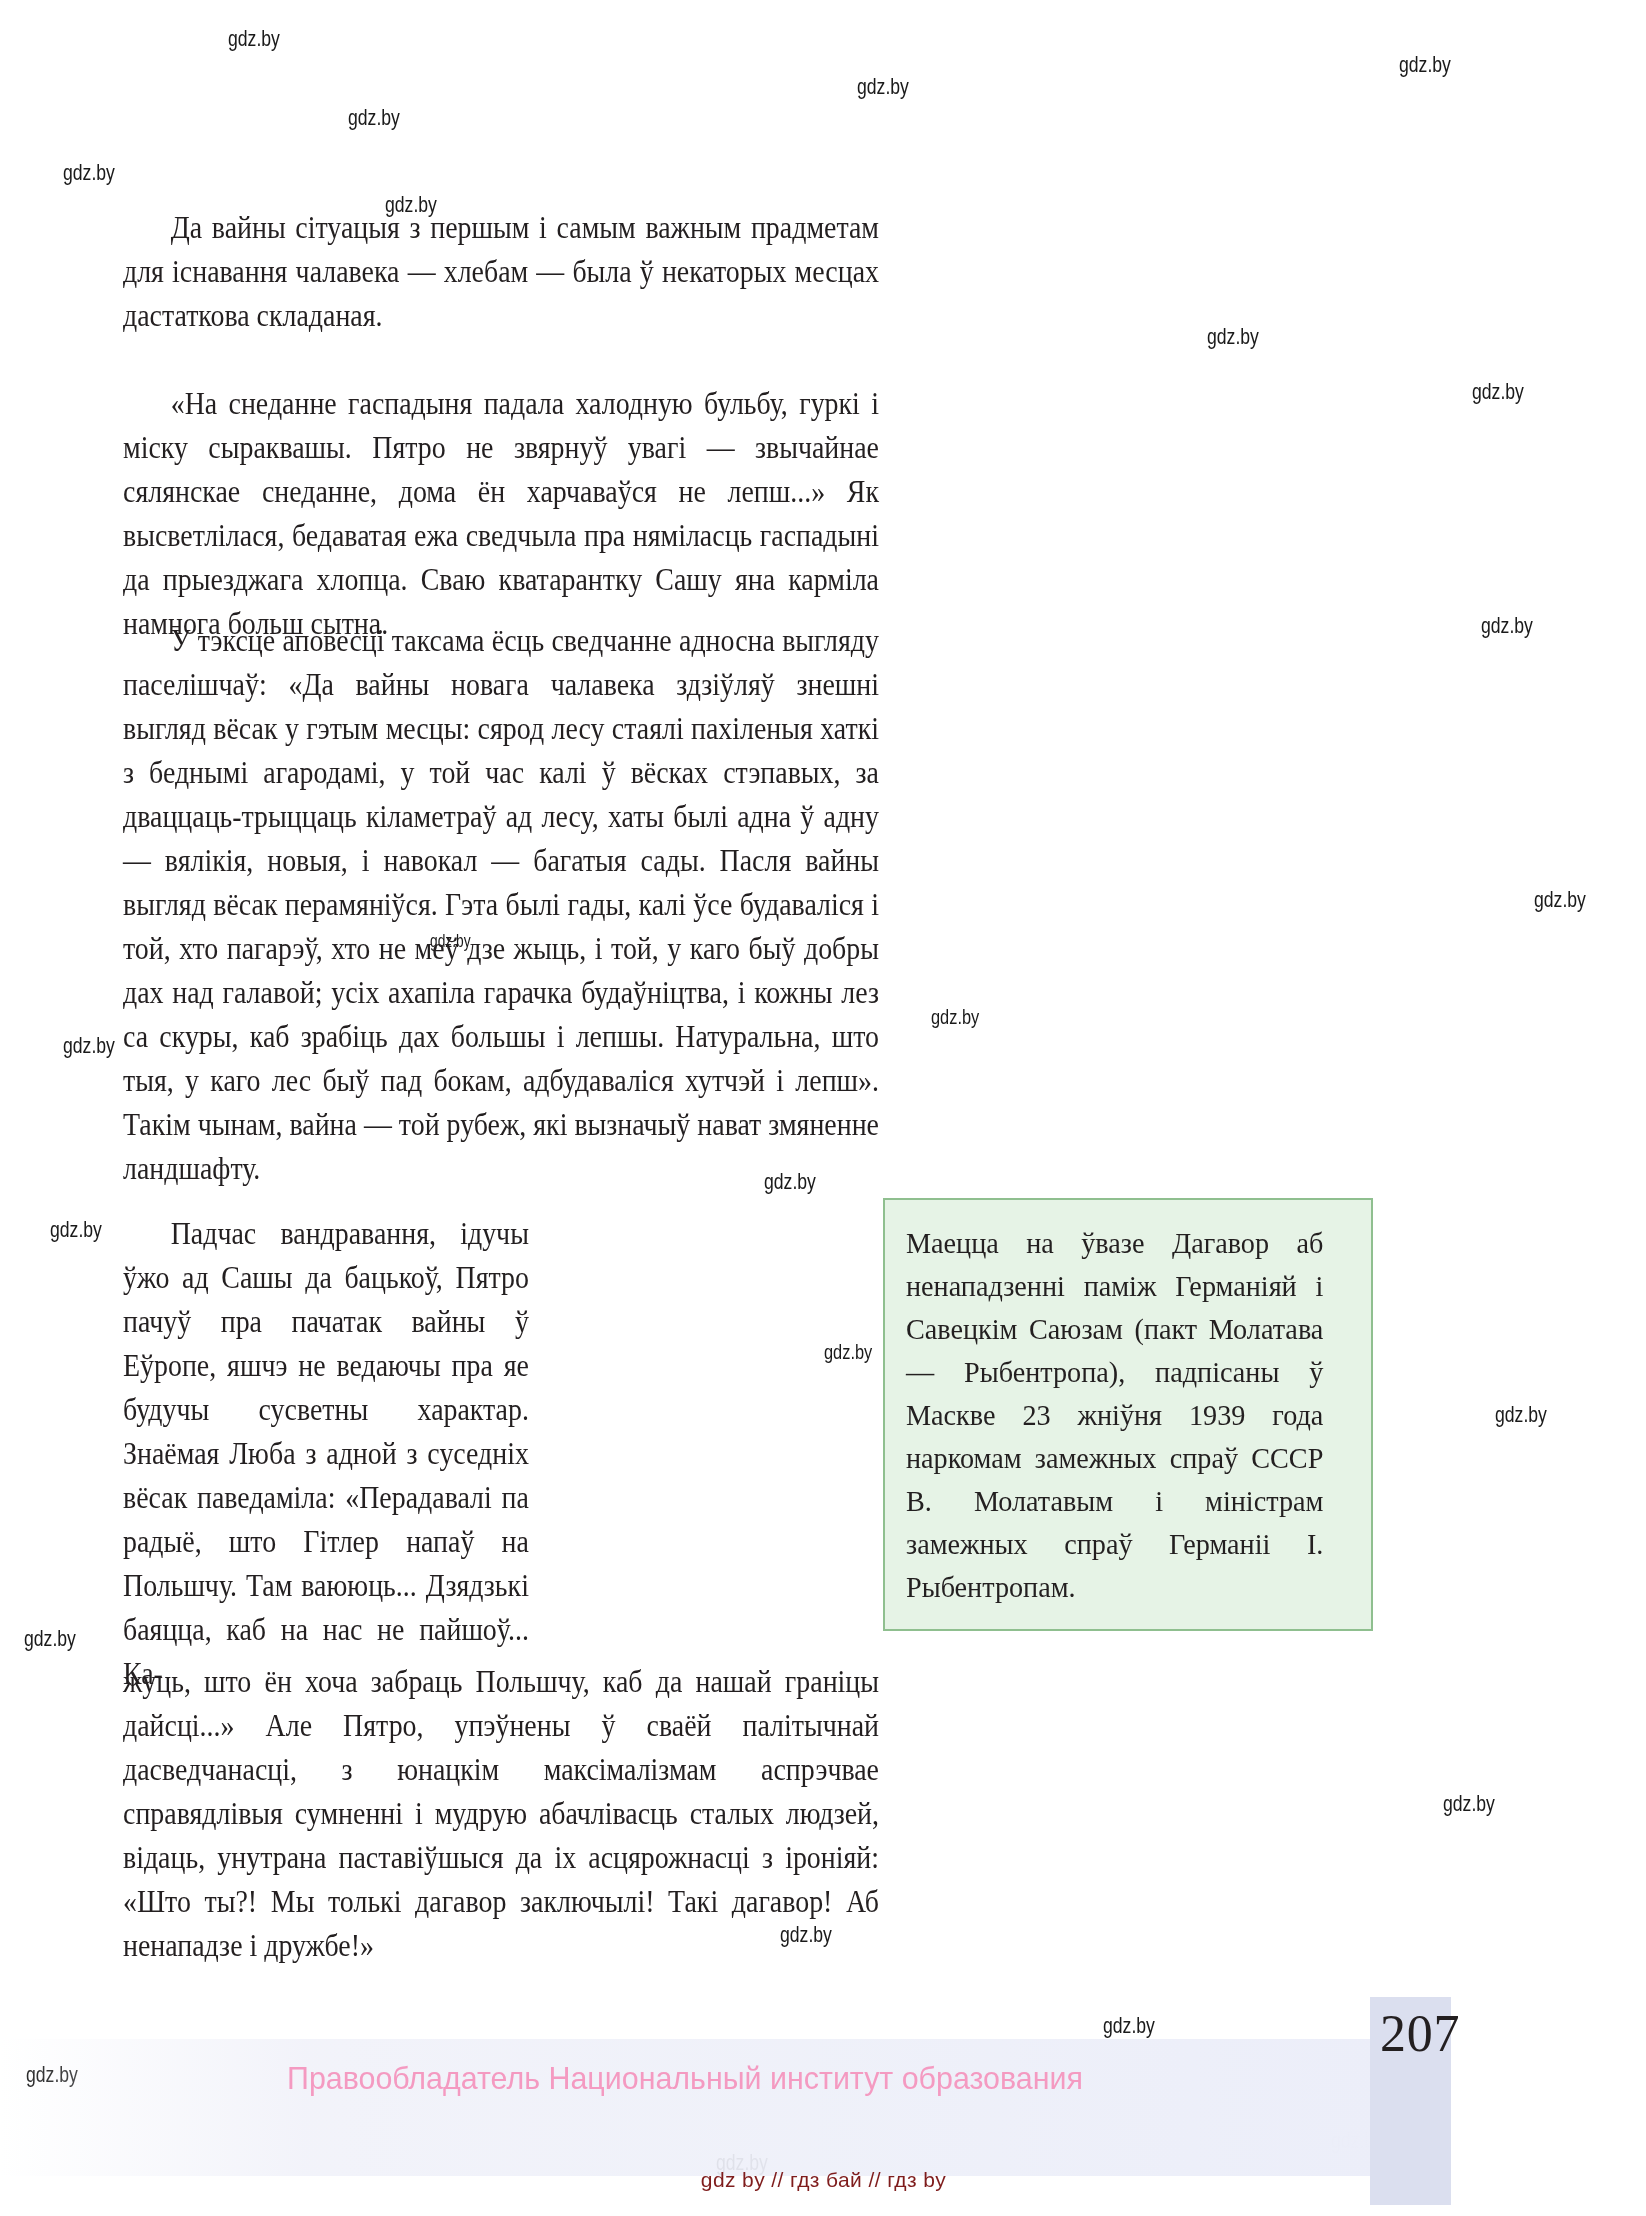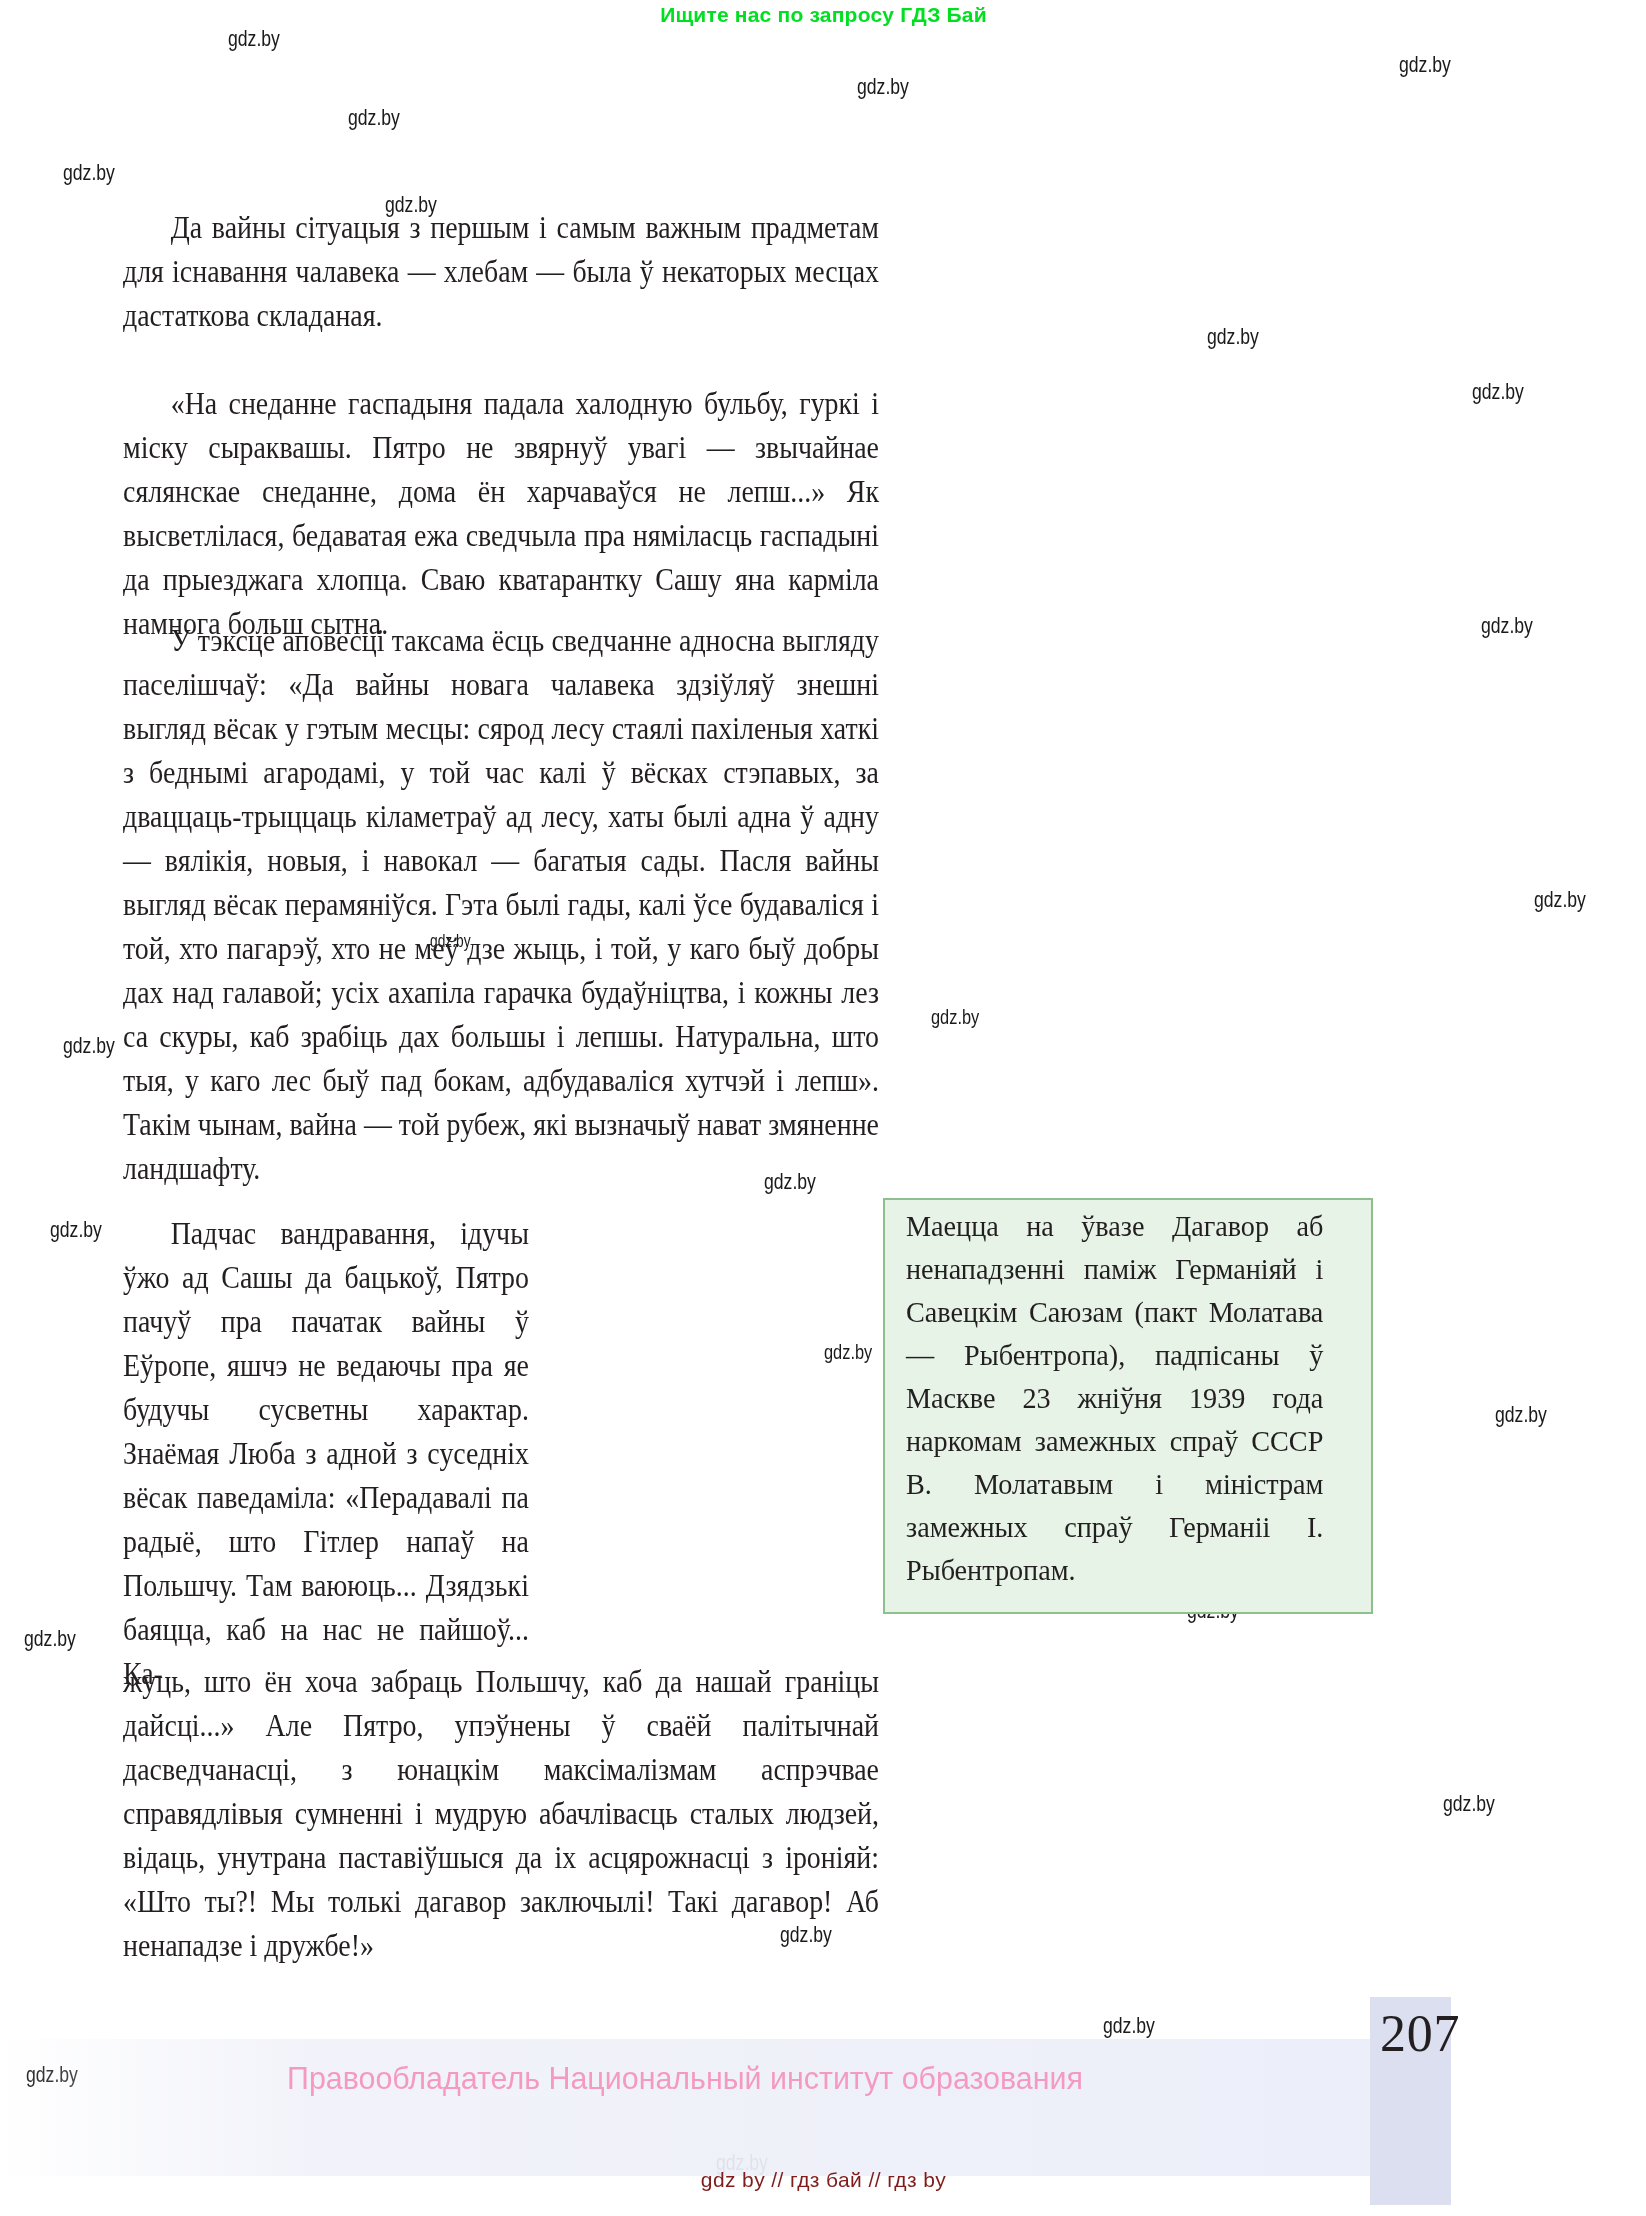--- a/index.html
+++ b/index.html
@@ -84,21 +84,21 @@
 
   
   #note-box {
     position: absolute;
     left: 883px;
     top: 1198px;
     width: 490px;
     box-sizing: border-box;
     background: #e6f3e6;
     border: 2.4px solid #8fbf8f;
-    padding: 4px 21px 21px 21px;
+    padding: 21px 21px 21px 21px;
   }
   #note-box .note-text {
     font-family: "Liberation Serif", "DejaVu Serif", serif;
     font-size: 30px;
     line-height: 43px;
     color: #231f20;
     text-align: justify;
     text-justify: inter-word;
     transform: scaleX(0.94);
     transform-origin: left top;
@@ -155,21 +155,20 @@
     font-size: 21px;
     color: #7f1d1d;
     letter-spacing: 0.4px;
   }
 </style>
 </head>
 <body>
 
 <div id="page">
 
-  <div id="promo-banner">Ищите нас по запросу ГДЗ Бай</div>
 
   <div id="watermark-layer">
       <div class="wm" style="left: 228px; top: 26px; font-size: 22.6px;">gdz.by</div>
       <div class="wm" style="left: 1399px; top: 52px; font-size: 22.6px;">gdz.by</div>
       <div class="wm" style="left: 857px; top: 74px; font-size: 22.6px;">gdz.by</div>
       <div class="wm" style="left: 348px; top: 105px; font-size: 22.6px;">gdz.by</div>
       <div class="wm" style="left: 63px; top: 160px; font-size: 22.6px;">gdz.by</div>
       <div class="wm" style="left: 385px; top: 192px; font-size: 22.6px;">gdz.by</div>
       <div class="wm" style="left: 1207px; top: 324px; font-size: 22.6px;">gdz.by</div>
       <div class="wm" style="left: 1472px; top: 379px; font-size: 22.6px;">gdz.by</div>

